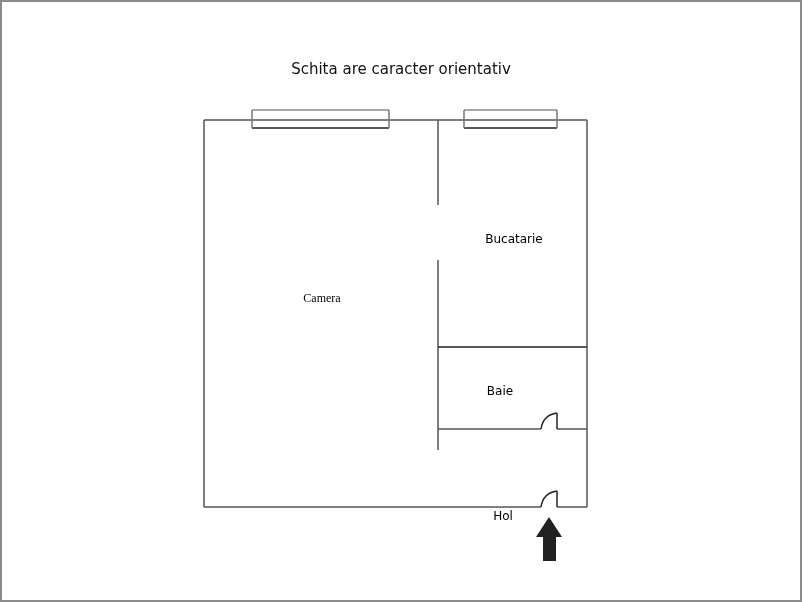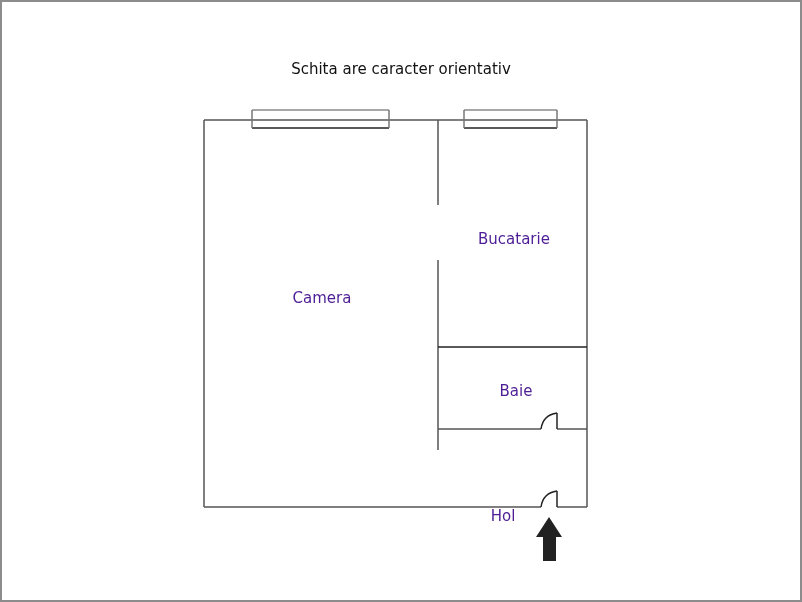--- a/index.html
+++ b/index.html
@@ -1,20 +1,20 @@
 <!DOCTYPE html>
 <html><head>
 <meta charset="utf-8">
 <style>
   html, body { margin:0; padding:0; background:#ffffff; }
   body { width:802px; height:602px; position:relative; overflow:hidden; font-family:"DejaVu Sans", "Liberation Sans", sans-serif; }
   .frame { position:absolute; left:0; top:0; width:798px; height:598px; border:2px solid #8c8c8c; background:#fff; }
   .title { position:absolute; left:0; width:802px; top:52px; text-align:center; font-size:15px; color:#111; letter-spacing:0;margin-top:8px; }
   .plan { position:absolute; left:0; top:0; }
-  .label { position:absolute; font-size:15px; color:#4c1d95; transform:translate(-50%,-50%); white-space:nowrap; }
+  .label { position:absolute; font-size:12px; color:#000000; transform:translate(-50%,-50%); white-space:nowrap; }
 </style>
 </head>
 <body>
 
 <div class="frame"></div>
 
 <div class="title">Schita are caracter orientativ</div>
 
 <svg class="plan" width="802" height="602" viewBox="0 0 802 602">
   <g stroke="#555" stroke-width="1.5" fill="none">
@@ -54,16 +54,16 @@
   <g stroke="#222" stroke-width="1.5" fill="none">
     <path d="M541 507 Q543 493 557 491"></path>
     <line x1="557" y1="491" x2="557" y2="507"></line>
   </g>
 
   <g>
     <polygon points="549,517 562,537 556,537 556,561 543,561 543,537 536,537" fill="#222"></polygon>
   </g>
 </svg>
 
-<div class="label" style="left:322px;top:298px;">Camera</div>
+<div class="label" style="left:322px;top:298px;font-family:Liberation Serif, serif;">Camera</div>
 <div class="label" style="left:514px;top:239px;">Bucatarie</div>
-<div class="label" style="left:516px;top:391px;">Baie</div>
+<div class="label" style="left:500px;top:391px;">Baie</div>
 <div class="label" style="left:503px;top:468px;margin-top:48px;">Hol</div>
 
 </body></html>

